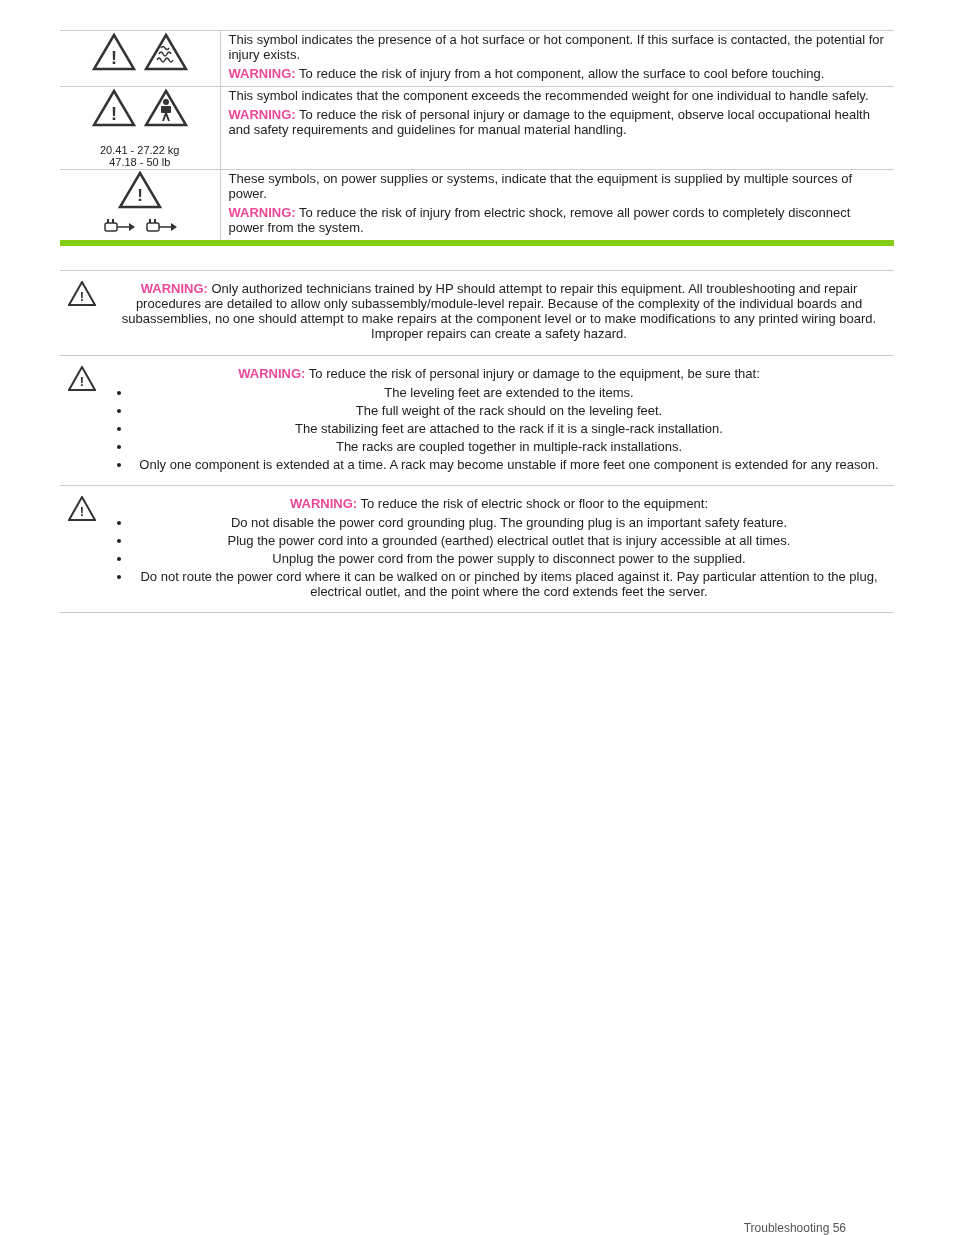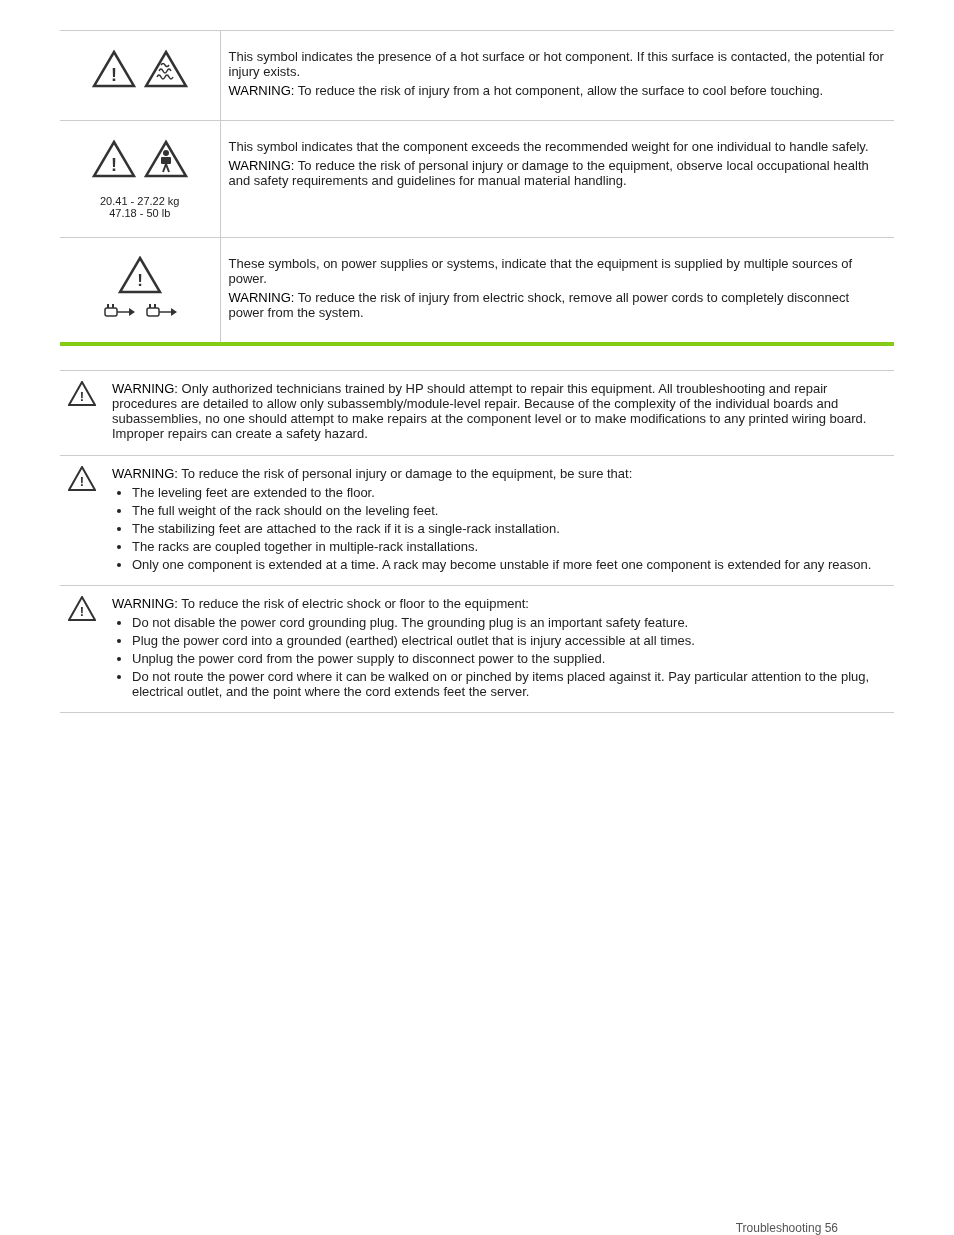--- a/index.html
+++ b/index.html
@@ -13,41 +13,41 @@
       padding: 30px 60px 60px 60px;
     }
 
     
     .symbol-table {
       width: 100%;
       border-collapse: collapse;
       margin-bottom: 24px;
     }
     .symbol-table td {
-      padding: 18px 8px;
+      padding: 1px 8px;
       vertical-align: top;
       border-top: 1px solid #ccc;
     }
     .symbol-table tr:last-child td {
-      border-bottom: 4px solid #84cc16;
+      border-bottom: 6px solid #84cc16;
     }
     .symbol-cell {
       width: 160px;
       text-align: center;
       vertical-align: middle;
     }
     .text-cell {
       border-left: 1px solid #ccc;
       padding-left: 14px;
     }
 
     
     .warn-label {
-      color: #000000;
-      font-weight: normal;
+      color: #ec4899;
+      font-weight: bold;
     }
 
     
     .section-heading {
       color: #005cb8;
       font-size: 20px;
       font-weight: bold;
       margin-bottom: 6px;
       padding-bottom: 4px;
       border-bottom: 2px solid #ccc;
@@ -66,20 +66,21 @@
     .warning-rows tr:last-child td {
       border-bottom: 1px solid #ccc;
     }
     .icon-cell {
       width: 44px;
       text-align: center;
       padding-top: 10px;
     }
     .content-cell {
       padding-left: 8px;
+      text-align: center;
     }
 
     
     ul.warn-list {
       margin-left: 20px;
       margin-top: 4px;
     }
     ul.warn-list li {
       margin-bottom: 3px;
       list-style-type: disc;
@@ -96,21 +97,21 @@
       display: flex;
       justify-content: center;
       align-items: center;
       gap: 8px;
     }
 
     
     .footer {
       position: absolute;
       bottom: 30px;
-      right: 56px;
+      right: 48px;
       color: #555;
       font-size: 12px;
     }
 
     .page-wrap {
       position: relative;
       min-height: 1235px;
     }
 
     p { margin-bottom: 4px; }
@@ -244,21 +245,21 @@
           <polygon points="14,1 27,24 1,24" fill="none" stroke="#333" stroke-width="2"></polygon>
           <text x="14" y="20" text-anchor="middle" font-size="13" font-weight="bold" fill="#333">!</text>
         </svg>
       </td>
       <td class="content-cell">
         <p>
           <span class="warn-label">WARNING:</span>
           <span>  To reduce the risk of personal injury or damage to the equipment, be sure that:</span>
         </p>
         <ul class="warn-list">
-          <li>The leveling feet are extended to the floor.</li>
+          <li>The leveling feet are extended to the items.</li>
           <li>The full weight of the rack should on the leveling feet.</li>
           <li>The stabilizing feet are attached to the rack if it is a single-rack installation.</li>
           <li>The racks are coupled together in multiple-rack installations.</li>
           <li>Only one component is extended at a time. A rack may become unstable if more feet one component is extended for any reason.</li>
         </ul>
       </td>
     </tr>
 
     <tr>
       <td class="icon-cell">

